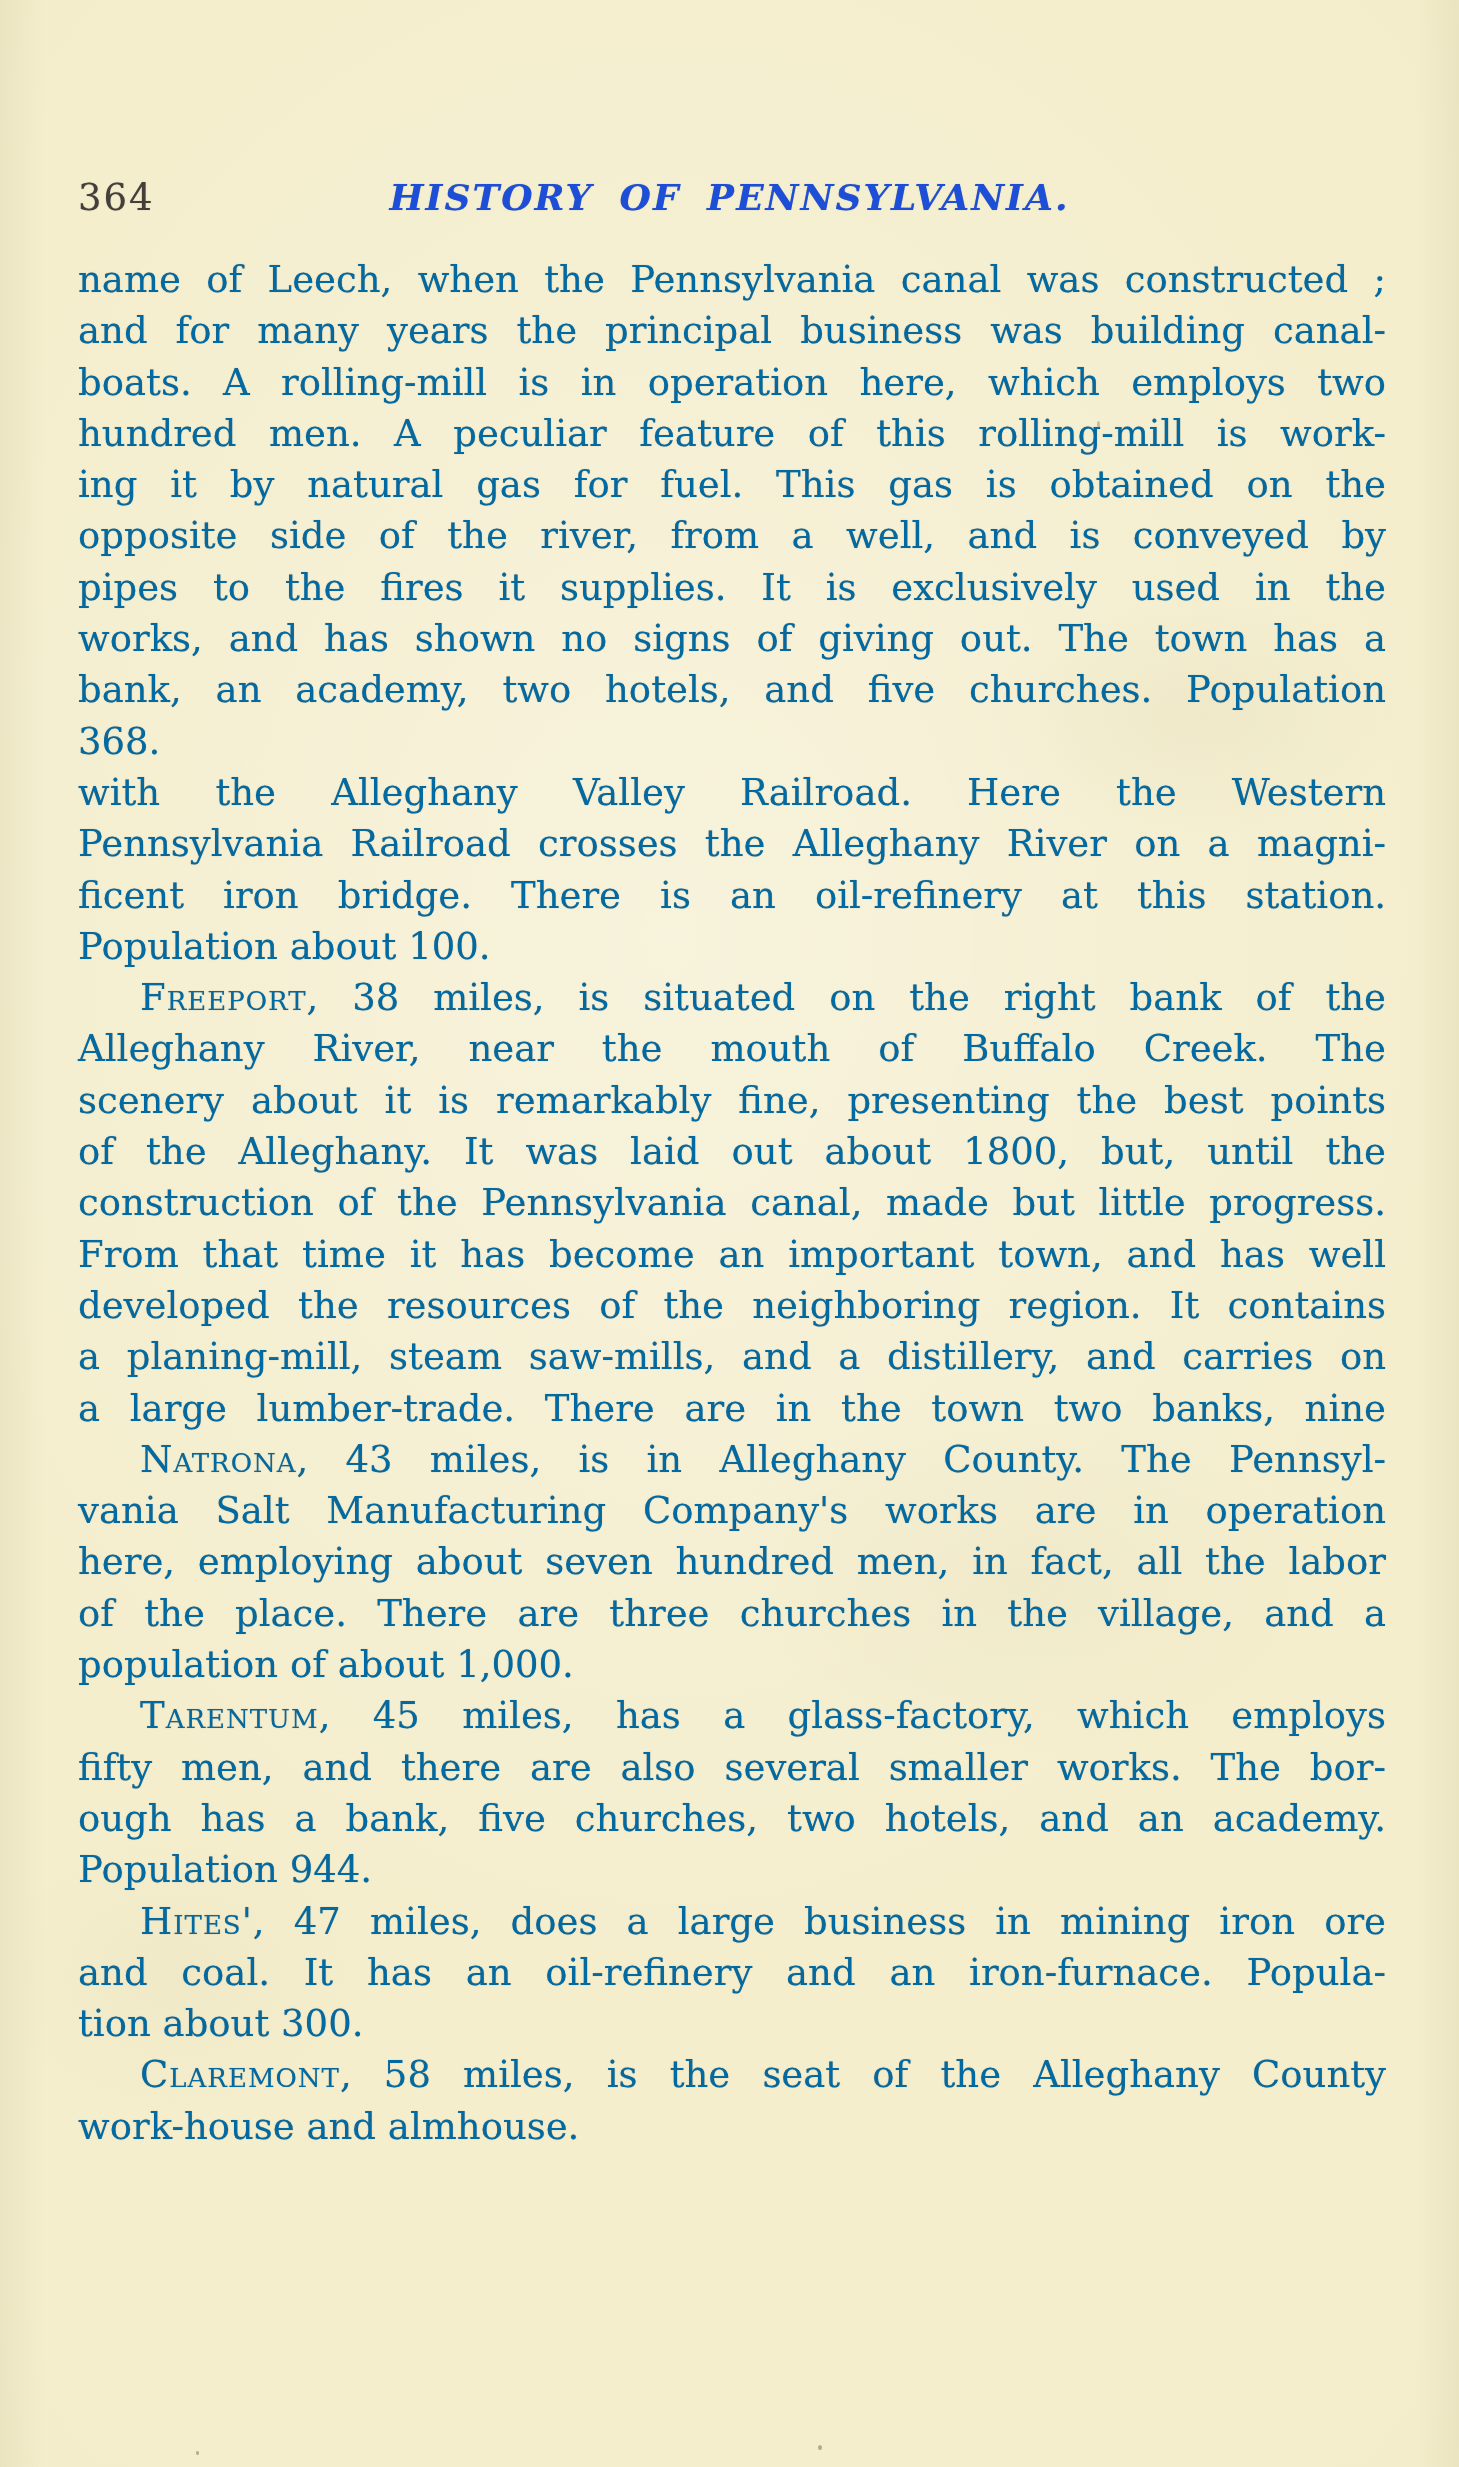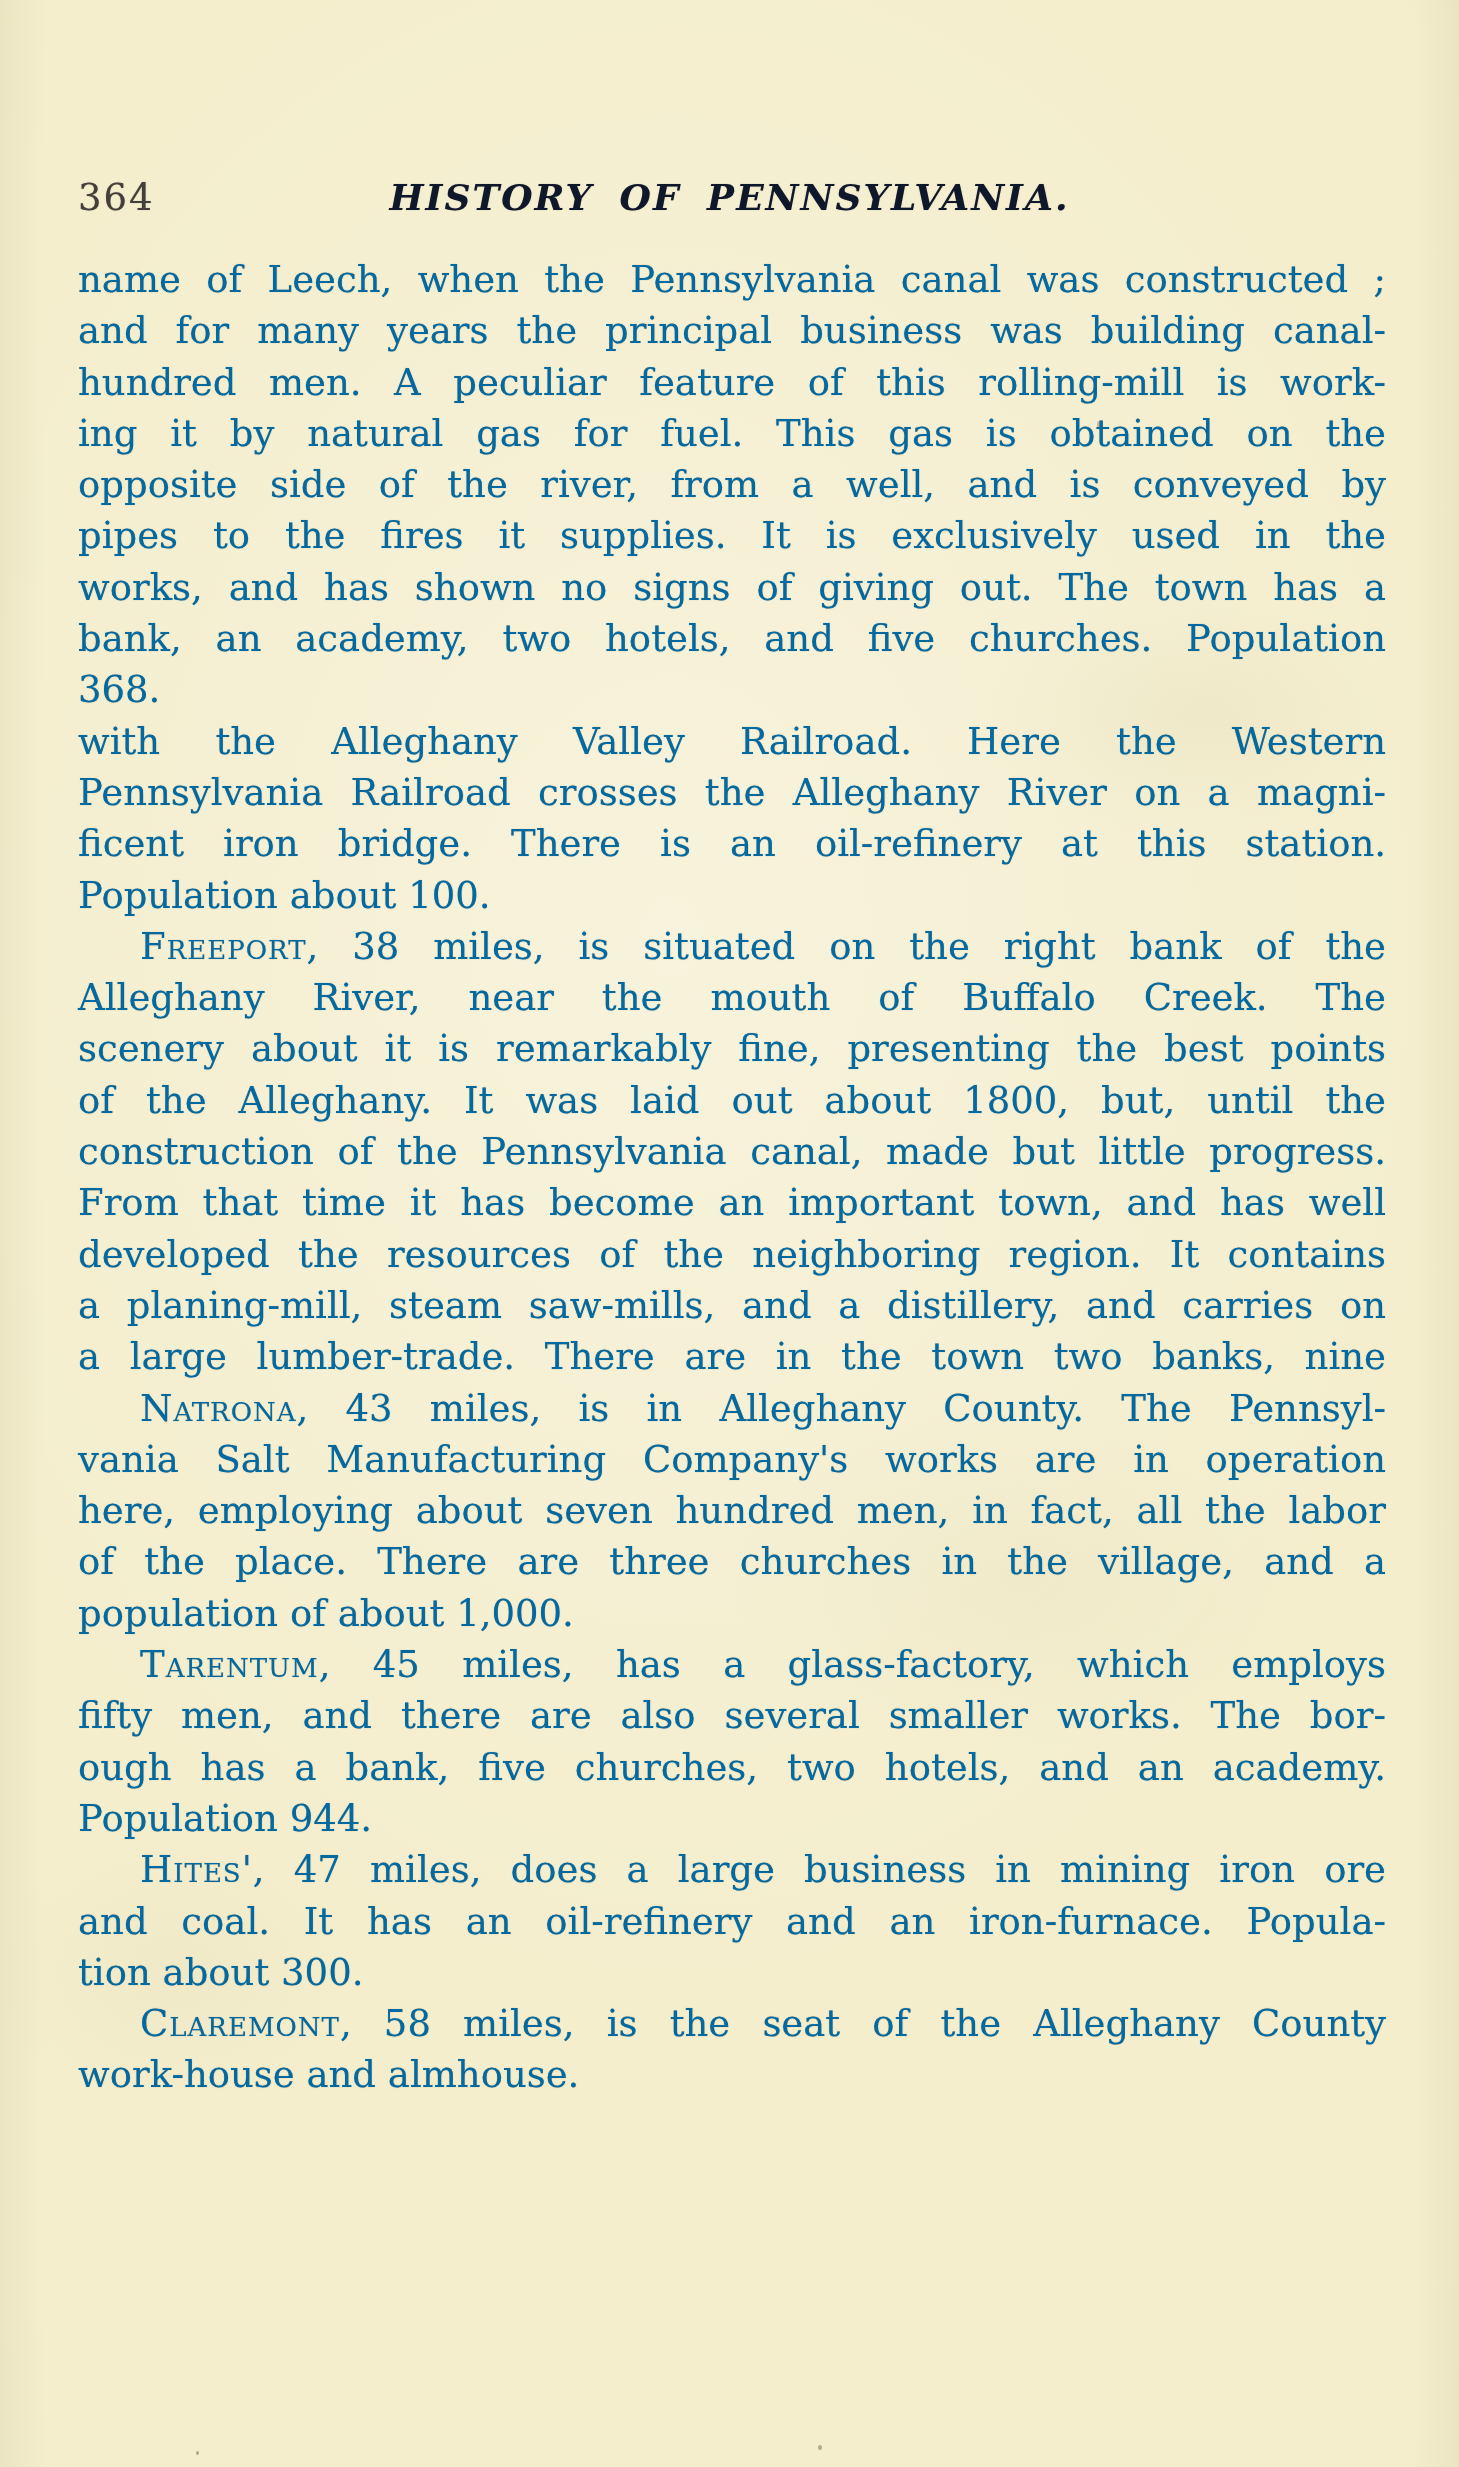--- a/index.html
+++ b/index.html
@@ -23,21 +23,21 @@
   .speck{position:absolute;border-radius:50%;background:#6b655a;opacity:.5;}
 
   .page-number{
     position:absolute;left:78px;top:176px;
     font-size:37px;color:#443f3a;letter-spacing:2px;
     text-shadow:0 0 1px rgba(64,58,50,0.45);
   }
   .running-head{
     position:absolute;left:0;top:176px;width:100%;
     text-align:center;font-style:italic;font-weight:bold;
-    font-size:36px;letter-spacing:2px;word-spacing:12px;color:#0f172a;
+    font-size:36px;letter-spacing:2px;word-spacing:12px;color:#1d4ed8;
     text-shadow:0 0 1px rgba(64,58,50,0.45);
   }
   .text-block{
     position:absolute;left:78px;top:254px;width:1308px;
     font-size:37px;line-height:51.3px;color:#0369a1;
     text-shadow:0 0 1px rgba(64,58,50,0.42);
   }
   .line{text-align:justify;text-align-last:justify;white-space:nowrap;}
   .line.last{text-align-last:left;}
   .line.indent{text-indent:62px;}
@@ -48,20 +48,21 @@
 
 <div class="sheet">
   <div class="mottle"></div>
 
   <div class="page-number">364</div>
   <div class="running-head">HISTORY OF PENNSYLVANIA.</div>
 
   <div class="text-block" id="text-block">
       <div class="line"><span>name of Leech, when the Pennsylvania canal was constructed ;</span></div>
       <div class="line"><span>and for many years the principal business was building canal-</span></div>
+      <div class="line"><span>boats.  A rolling-mill is in operation here, which employs two</span></div>
       <div class="line"><span>hundred men.  A peculiar feature of this rolling-mill is work-</span></div>
       <div class="line"><span>ing it by natural gas for fuel.  This gas is obtained on the</span></div>
       <div class="line"><span>opposite side of the river, from a well, and is conveyed by</span></div>
       <div class="line"><span>pipes to the fires it supplies.  It is exclusively used in the</span></div>
       <div class="line"><span>works, and has shown no signs of giving out.  The town has a</span></div>
       <div class="line"><span>bank, an academy, two hotels, and five churches.  Population</span></div>
       <div class="line last"><span>368.</span></div>
       <div class="line"><span>with the Alleghany Valley Railroad.  Here the Western</span></div>
       <div class="line"><span>Pennsylvania Railroad crosses the Alleghany River on a magni-</span></div>
       <div class="line"><span>ficent iron bridge.  There is an oil-refinery at this station.</span></div>

